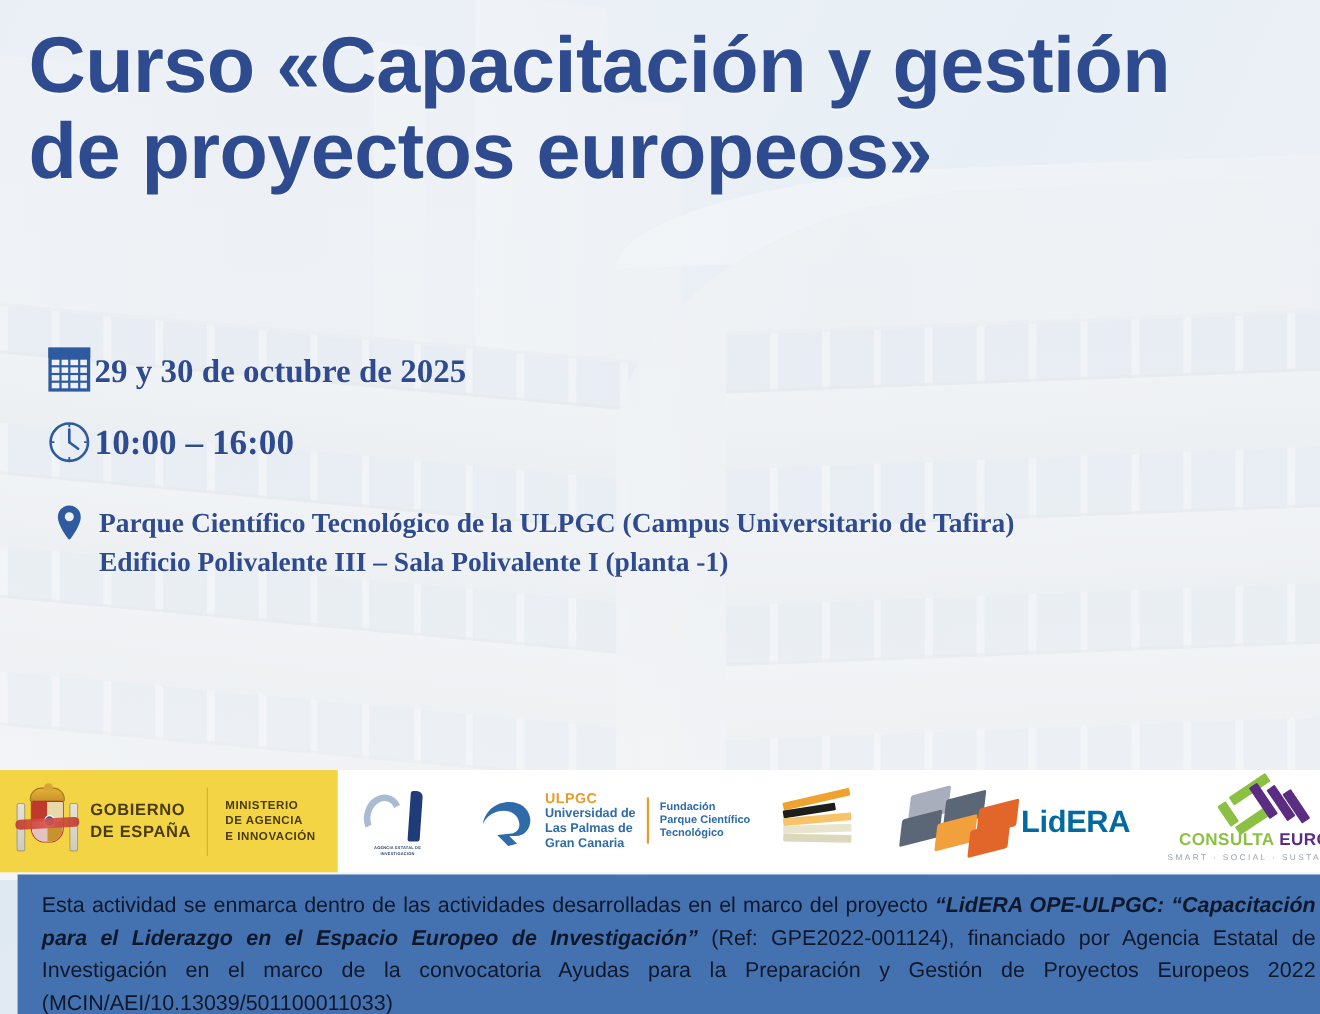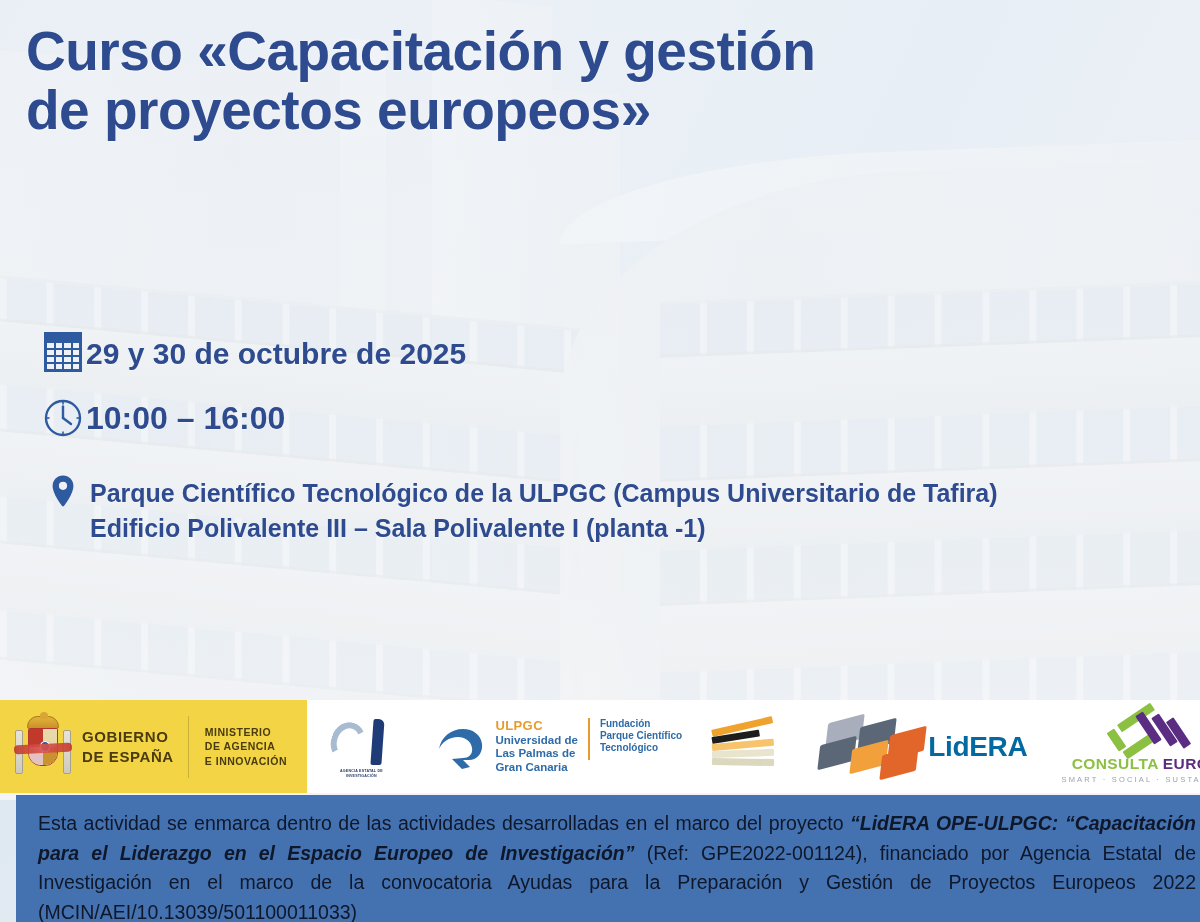--- a/index.html
+++ b/index.html
@@ -76,30 +76,30 @@
        rgba(236,241,247,.78) 0%,
        rgba(238,242,247,.70) 35%,
        rgba(240,243,247,.74) 70%,
        rgba(243,245,248,.82) 100%);
   }
 
   
   .title {
     position:absolute; left:26px; top:22px; width:1150px;
     color:#2E4B8F;
-    font-size:55px;
+    font-size:72px;
     font-weight:bold;
     line-height:1.08;
     letter-spacing:-.5px;
     text-shadow:0 1px 2px rgba(255,255,255,.55);
   }
   .title .ln { display:block; }
 
   
-  .info { position:absolute; left:40px; top:332px; width:1150px; }
+  .info { position:absolute; left:40px; top:316px; width:1150px;font-family:Liberation Serif, serif; }
 
   .info-row { display:flex; align-items:flex-start; margin-bottom:26px; }
   .info-row.loc { margin-bottom:0; }
 
   .ico { flex:0 0 auto; width:46px; display:flex; justify-content:center; }
 
   .info-text {
     color:#2E4B8F;
     font-weight:bold;
     text-shadow:0 1px 1px rgba(255,255,255,.5);
@@ -201,21 +201,21 @@
   }
   .aei-cap {
     position:absolute; left:8px; bottom:-2px; width:56px;
     font-size:3.6px; line-height:1.5; letter-spacing:.2px;
     color:#243b66; font-weight:bold; text-align:center;
   }
 
   
   .ulpgc { display:flex; align-items:center; margin-left:40px; flex:0 0 auto; }
   .ulpgc-mark { width:52px; height:46px; position:relative; flex:0 0 auto; }
-  .ulpgc-txt { margin-left:8px; display:flex; }
+  .ulpgc-txt { margin-left:8px; display:flex; align-items:center; }
   .ul-left { line-height:1.18; }
   .ul-ulpgc { color:#E89B2C; font-size:13px; font-weight:bold; letter-spacing:.4px; }
   .ul-uni { color:#2E6BA8; font-size:11.5px; font-weight:bold; }
   .ul-div { width:2px; height:42px; background:#E89B2C; margin:0 10px; }
   .ul-right { color:#2E6BA8; font-size:10px; font-weight:bold; line-height:1.2; }
 
   
   .fan { width:70px; height:46px; position:relative; margin-left:28px; flex:0 0 auto; }
   .fan span {
     position:absolute; left:2px; height:7px; width:62px; border-radius:1px;

